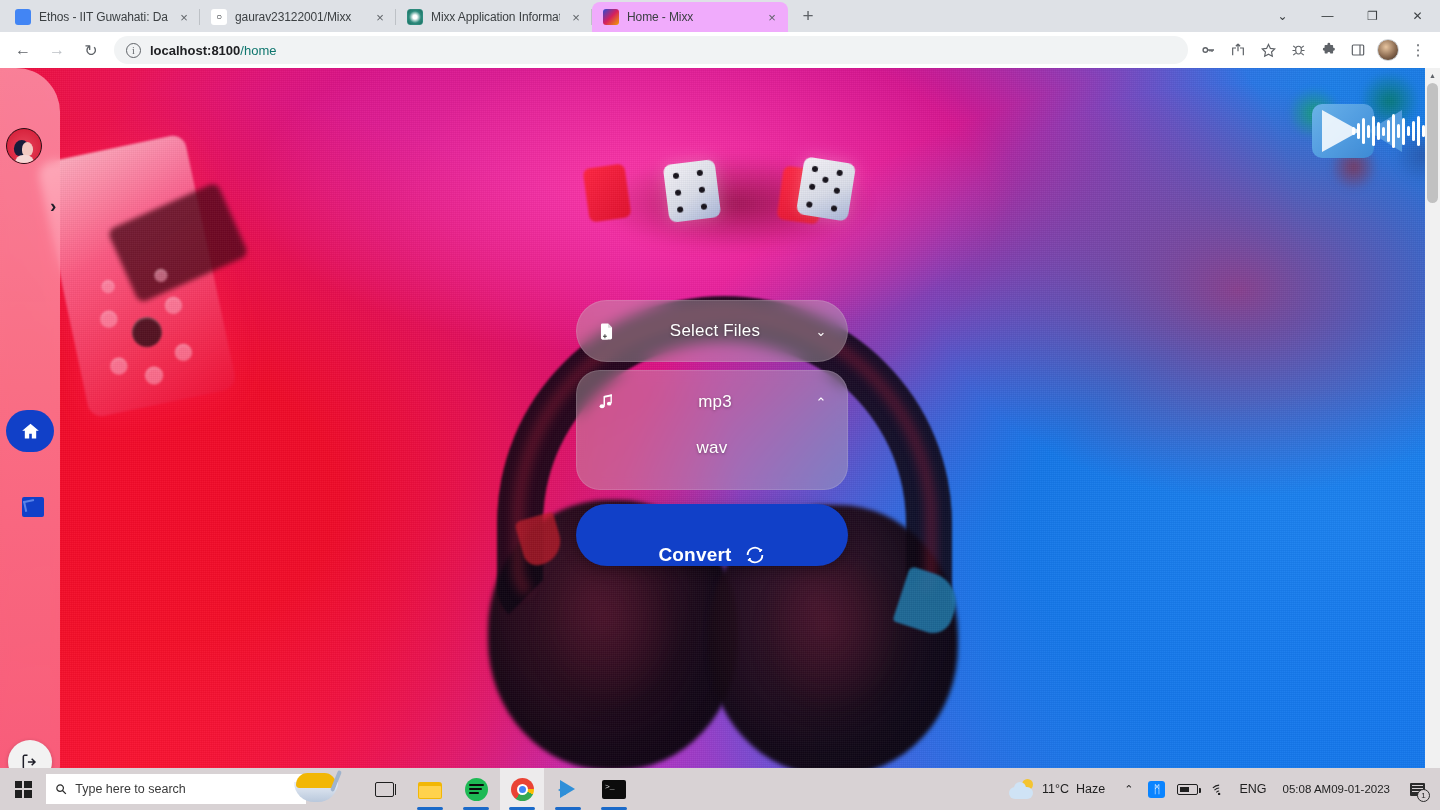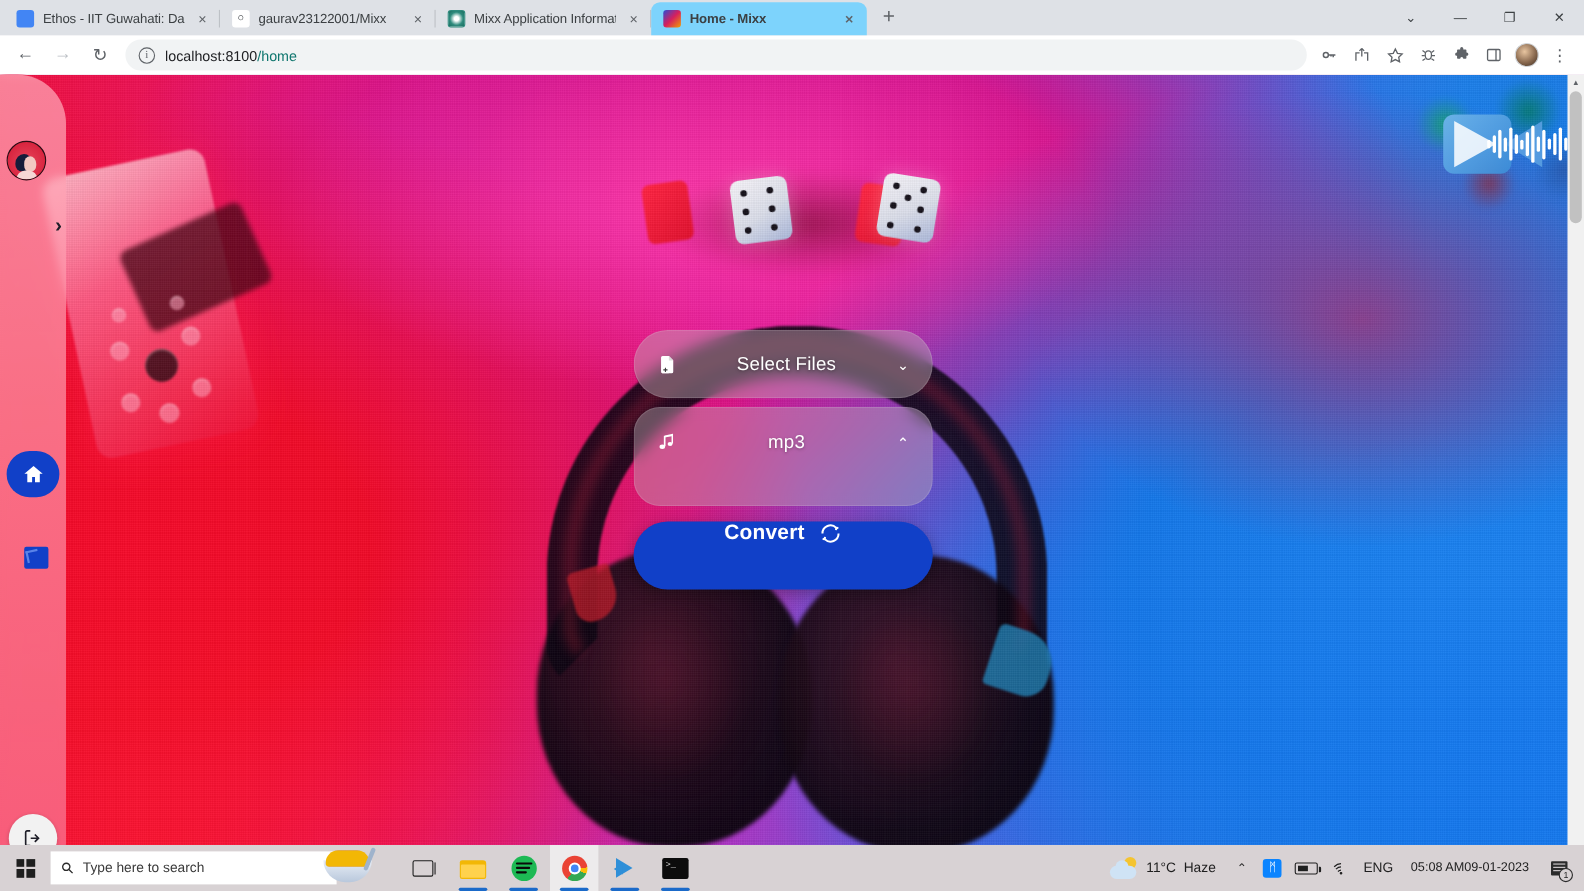--- a/index.html
+++ b/index.html
@@ -19,21 +19,21 @@
     padding-left: 4px; flex: none;
   }
   .tab {
     height: 30px; width: 196px;
     display: flex; align-items: center; gap: 8px;
     padding: 0 8px 0 11px;
     font-size: 12px; color: #3c4043;
     position: relative; border-radius: 8px 8px 0 0;
     white-space: nowrap;
   }
-  .tab.active { background: #7dd3fc; font-weight: bold; }
+  .tab.active { background: #f0abfc; }
   .tab:not(.active)::after {
     content: ""; position: absolute; right: 0; top: 7px;
     width: 1px; height: 16px; background: #bdc1c6;
   }
   .tab .fav {
     width: 16px; height: 16px; flex: none;
     border-radius: 3px; position: relative;
     display: flex; align-items: center; justify-content: center;
     font-size: 10px; line-height: 1; overflow: hidden;
   }
@@ -88,21 +88,21 @@
     max-width: 1150px;
   }
   .omnibox .info {
     width: 15px; height: 15px; border: 1.3px solid #5f6368;
     border-radius: 50%; flex: none; position: relative;
     font-size: 10px; color: #5f6368;
     display: flex; align-items: center; justify-content: center;
     font-family: "Liberation Serif", serif;
   }
   .omnibox .url { font-size: 13px; color: #202124; }
-  .omnibox .url .host { color: #202124; }
+  .omnibox .url .host { color: #202124; font-weight: bold; }
   .omnibox .url .path { color: #0f766e; }
   .tbicons { display: flex; align-items: center; gap: 2px; flex: none; }
   .tbicon {
     width: 28px; height: 28px;
     display: flex; align-items: center; justify-content: center;
     color: #5f6368; font-size: 15px; border-radius: 50%;
   }
   .avatar-chrome {
     width: 22px; height: 22px; border-radius: 50%;
     background: radial-gradient(circle at 40% 35%, #e8c5a0 0%, #8a6a50 55%, #3a2a20 100%);
@@ -359,21 +359,21 @@
     height: 62px;
   }
   .opt {
     text-align: center; color: #fff; font-size: 17px;
     padding: 5px 0; letter-spacing: 0.2px;
     text-shadow: 0 1px 3px rgba(0,0,0,0.35);
   }
   .convert {
     margin-top: 14px; height: 62px; border-radius: 31px;
     background: #1140c8;
-    display: flex; align-items: flex-start; justify-content: center; gap: 12px;
+    display: flex; align-items: flex-end; justify-content: center; gap: 12px;
     color: #fff; font-size: 19px; font-weight: bold;
     letter-spacing: 0.2px;
     box-shadow: 0 4px 14px rgba(0,0,0,0.28);
   }
   .convert svg { width: 22px; height: 22px; stroke: #fff; fill: none; stroke-width: 2; }
 
   
   .scrollbar {
     position: absolute; right: 0; top: 0; bottom: 0; width: 15px;
     background: #f1f1f1;
@@ -781,20 +781,21 @@
               <rect x="9" y="5" width="1.8" height="11.5"></rect>
               <rect x="17.4" y="3" width="1.6" height="10.5"></rect>
               <ellipse cx="7.3" cy="17" rx="3" ry="2.4"></ellipse>
               <ellipse cx="15.8" cy="14" rx="2.7" ry="2.2"></ellipse>
             </svg>
           </span>
           <span class="rowlabel">mp3</span>
           <span class="chev">⌃</span>
         </div>
 
+        <div class="opt">wav</div>
       </div>
 
       <div class="convert">
         <span>Convert</span>
         <svg viewBox="0 0 24 24">
           <path d="M20 12a8 8 0 01-13.7 5.6M4 12a8 8 0 0113.7-5.6"></path>
           <path d="M4.2 17.4l2.1.2.2-2.3M19.8 6.6l-2.1-.2-.2 2.3"></path>
         </svg>
       </div>
     </div>

